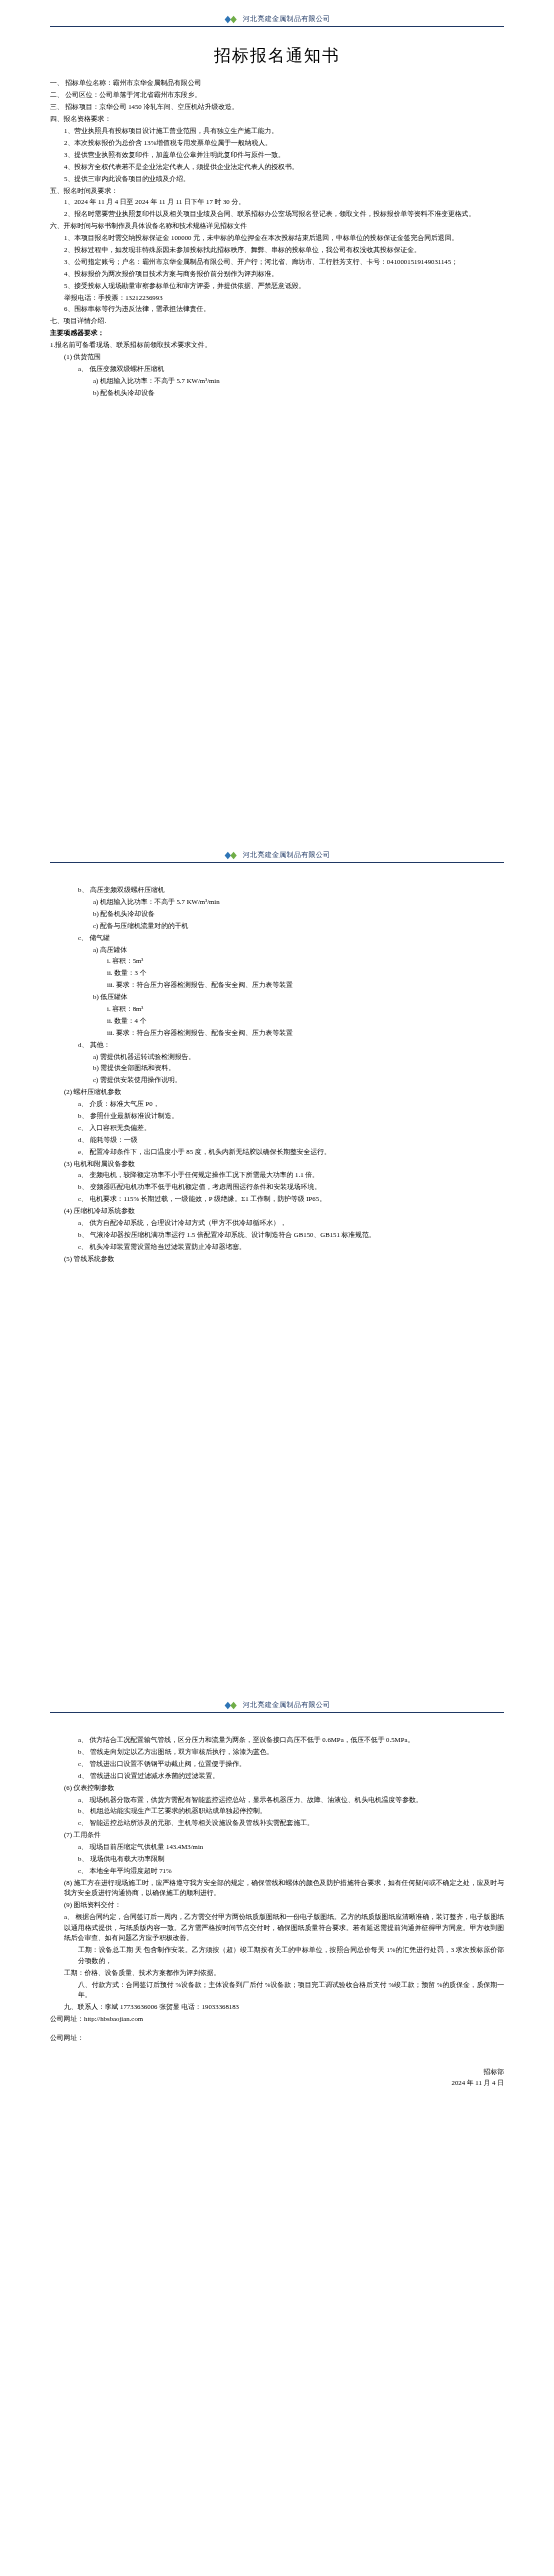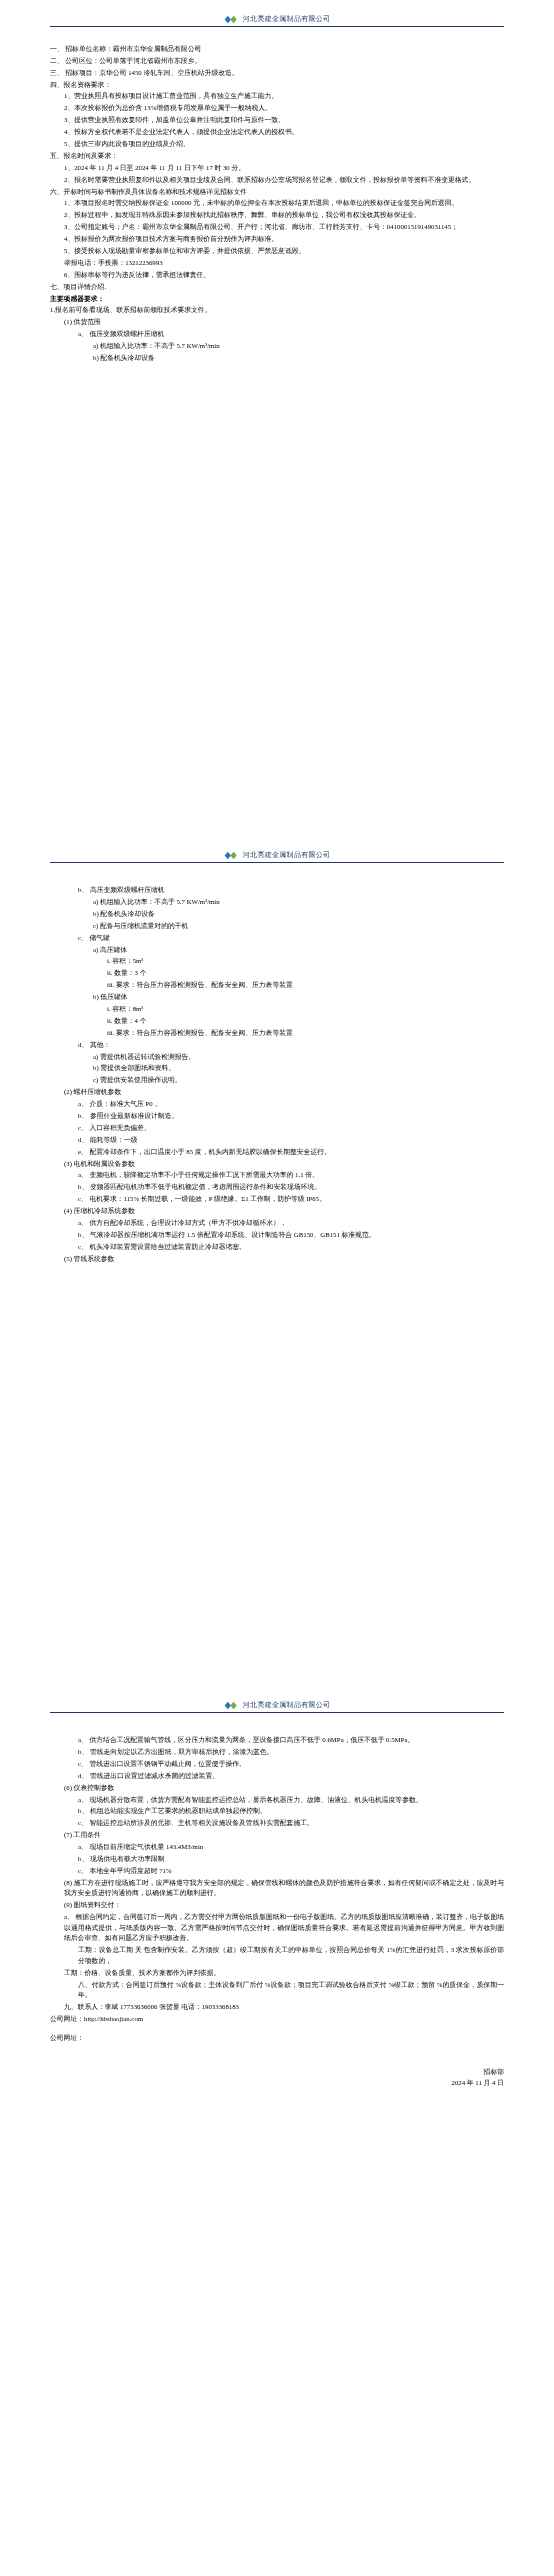--- a/index.html
+++ b/index.html
@@ -74,20 +74,21 @@
         <span class="logo">
           <svg width="14" height="9" viewBox="0 0 22 14">
             <polygon points="6,1 11,7 6,13 1,7" fill="#2e75b6"></polygon>
             <polygon points="15,1 20,7 15,13 10,7" fill="#70ad47"></polygon>
           </svg>
         </span>
         <span class="cname">河北亮建金属制品有限公司</span>
       </div>
     </div>
 
+    <div class="doc-title">招标报名通知书</div>
 
     <div>
       <p class="tx l1">一、   招标单位名称：霸州市京华金属制品有限公司</p>
       <p class="tx l1">二、   公司区位：公司单落于河北省霸州市东段乡。</p>
       <p class="tx l1">三、   招标项目：京华公司 1450 冷轧车间、空压机站升级改造。</p>
       <p class="tx l1">四、报名资格要求：</p>
       <p class="tx l2">1、营业执照具有投标项目设计施工曾业范围，具有独立生产施工能力。</p>
       <p class="tx l2">2、本次投标报价为总价含 13%增值税专用发票单位属于一般纳税人。</p>
       <p class="tx l2">3、提供营业执照有效复印件，加盖单位公章并注明此复印件与原件一致。</p>
       <p class="tx l2">4、投标方全权代表若不是企业法定代表人，须提供企业法定代表人的授权书。</p>

